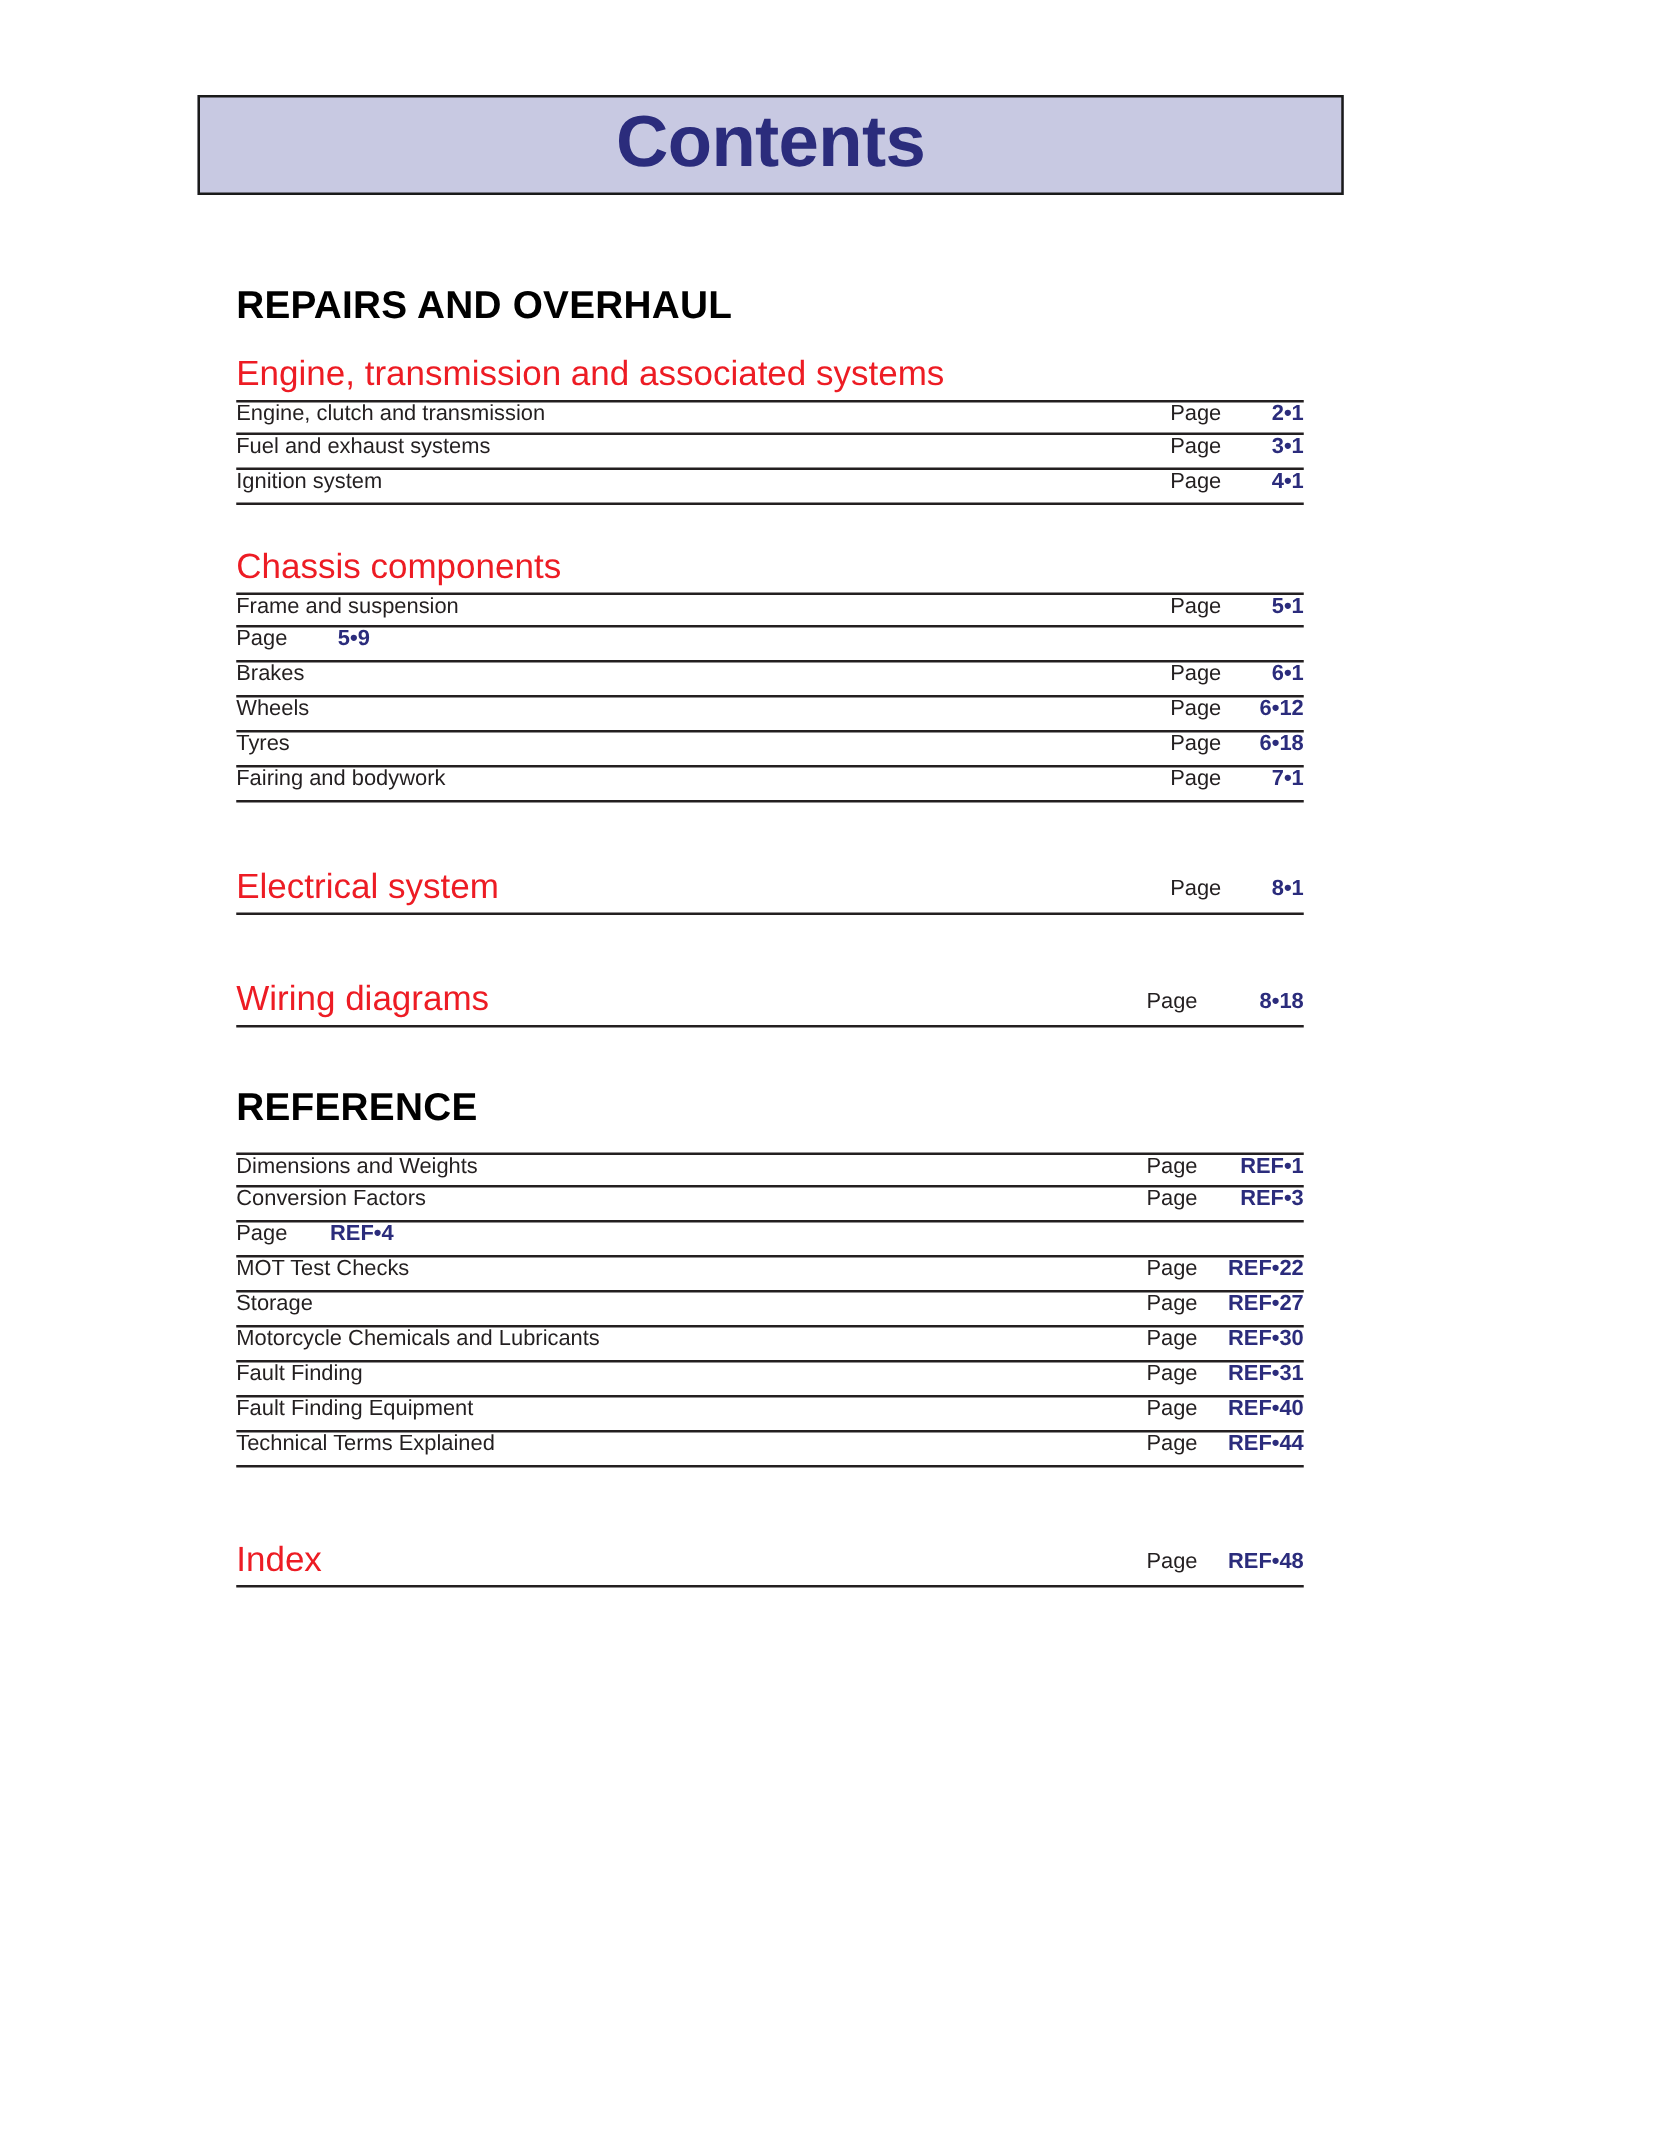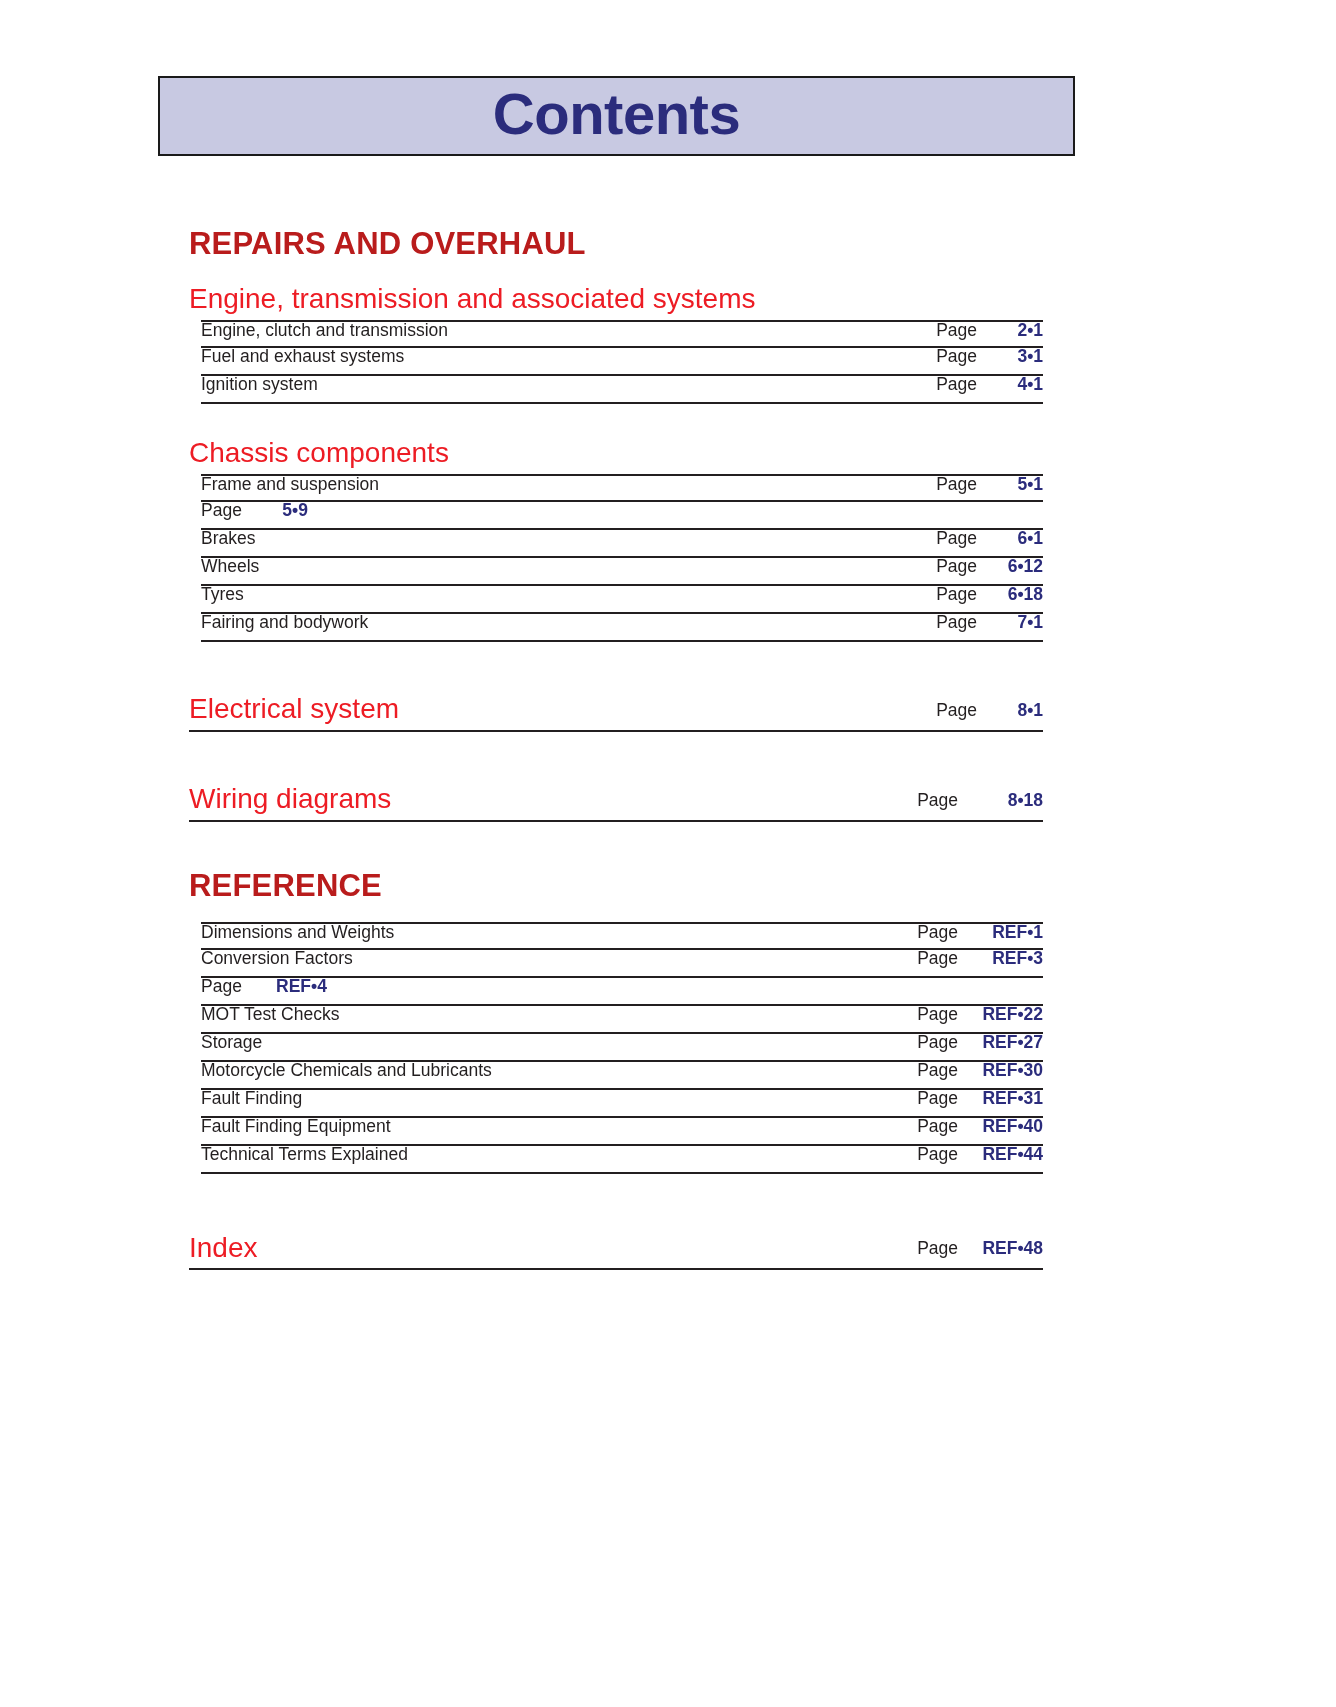--- a/index.html
+++ b/index.html
@@ -51,21 +51,21 @@
     position: absolute;
     left: 189px;
     top: 228px;
     width: 854px;
   }
 
   
   .major-heading {
     font-size: 31px;
     font-weight: bold;
-    color: #b91c1c;
+    color: #000000;
     letter-spacing: 0.2px;
     margin: 0 0 22px 0;
     line-height: 1.05;
   }
   .major-heading.ref {
     margin-top: 48px;
     margin-bottom: 20px;
   }
 
   
@@ -84,21 +84,20 @@
   }
 
   
   .entry {
     display: flex;
     align-items: baseline;
     border-bottom: 2px solid #231f20;
     height: 28px;
     box-sizing: border-box;
     padding-bottom: 2px;
-    margin-left: 12px;
   }
   .entry .entry-label {
     flex: 1 1 auto;
     font-size: 17.5px;
     color: #231f20;
     line-height: 1;
     white-space: nowrap;
   }
   .entry .page-word {
     flex: 0 0 auto;

